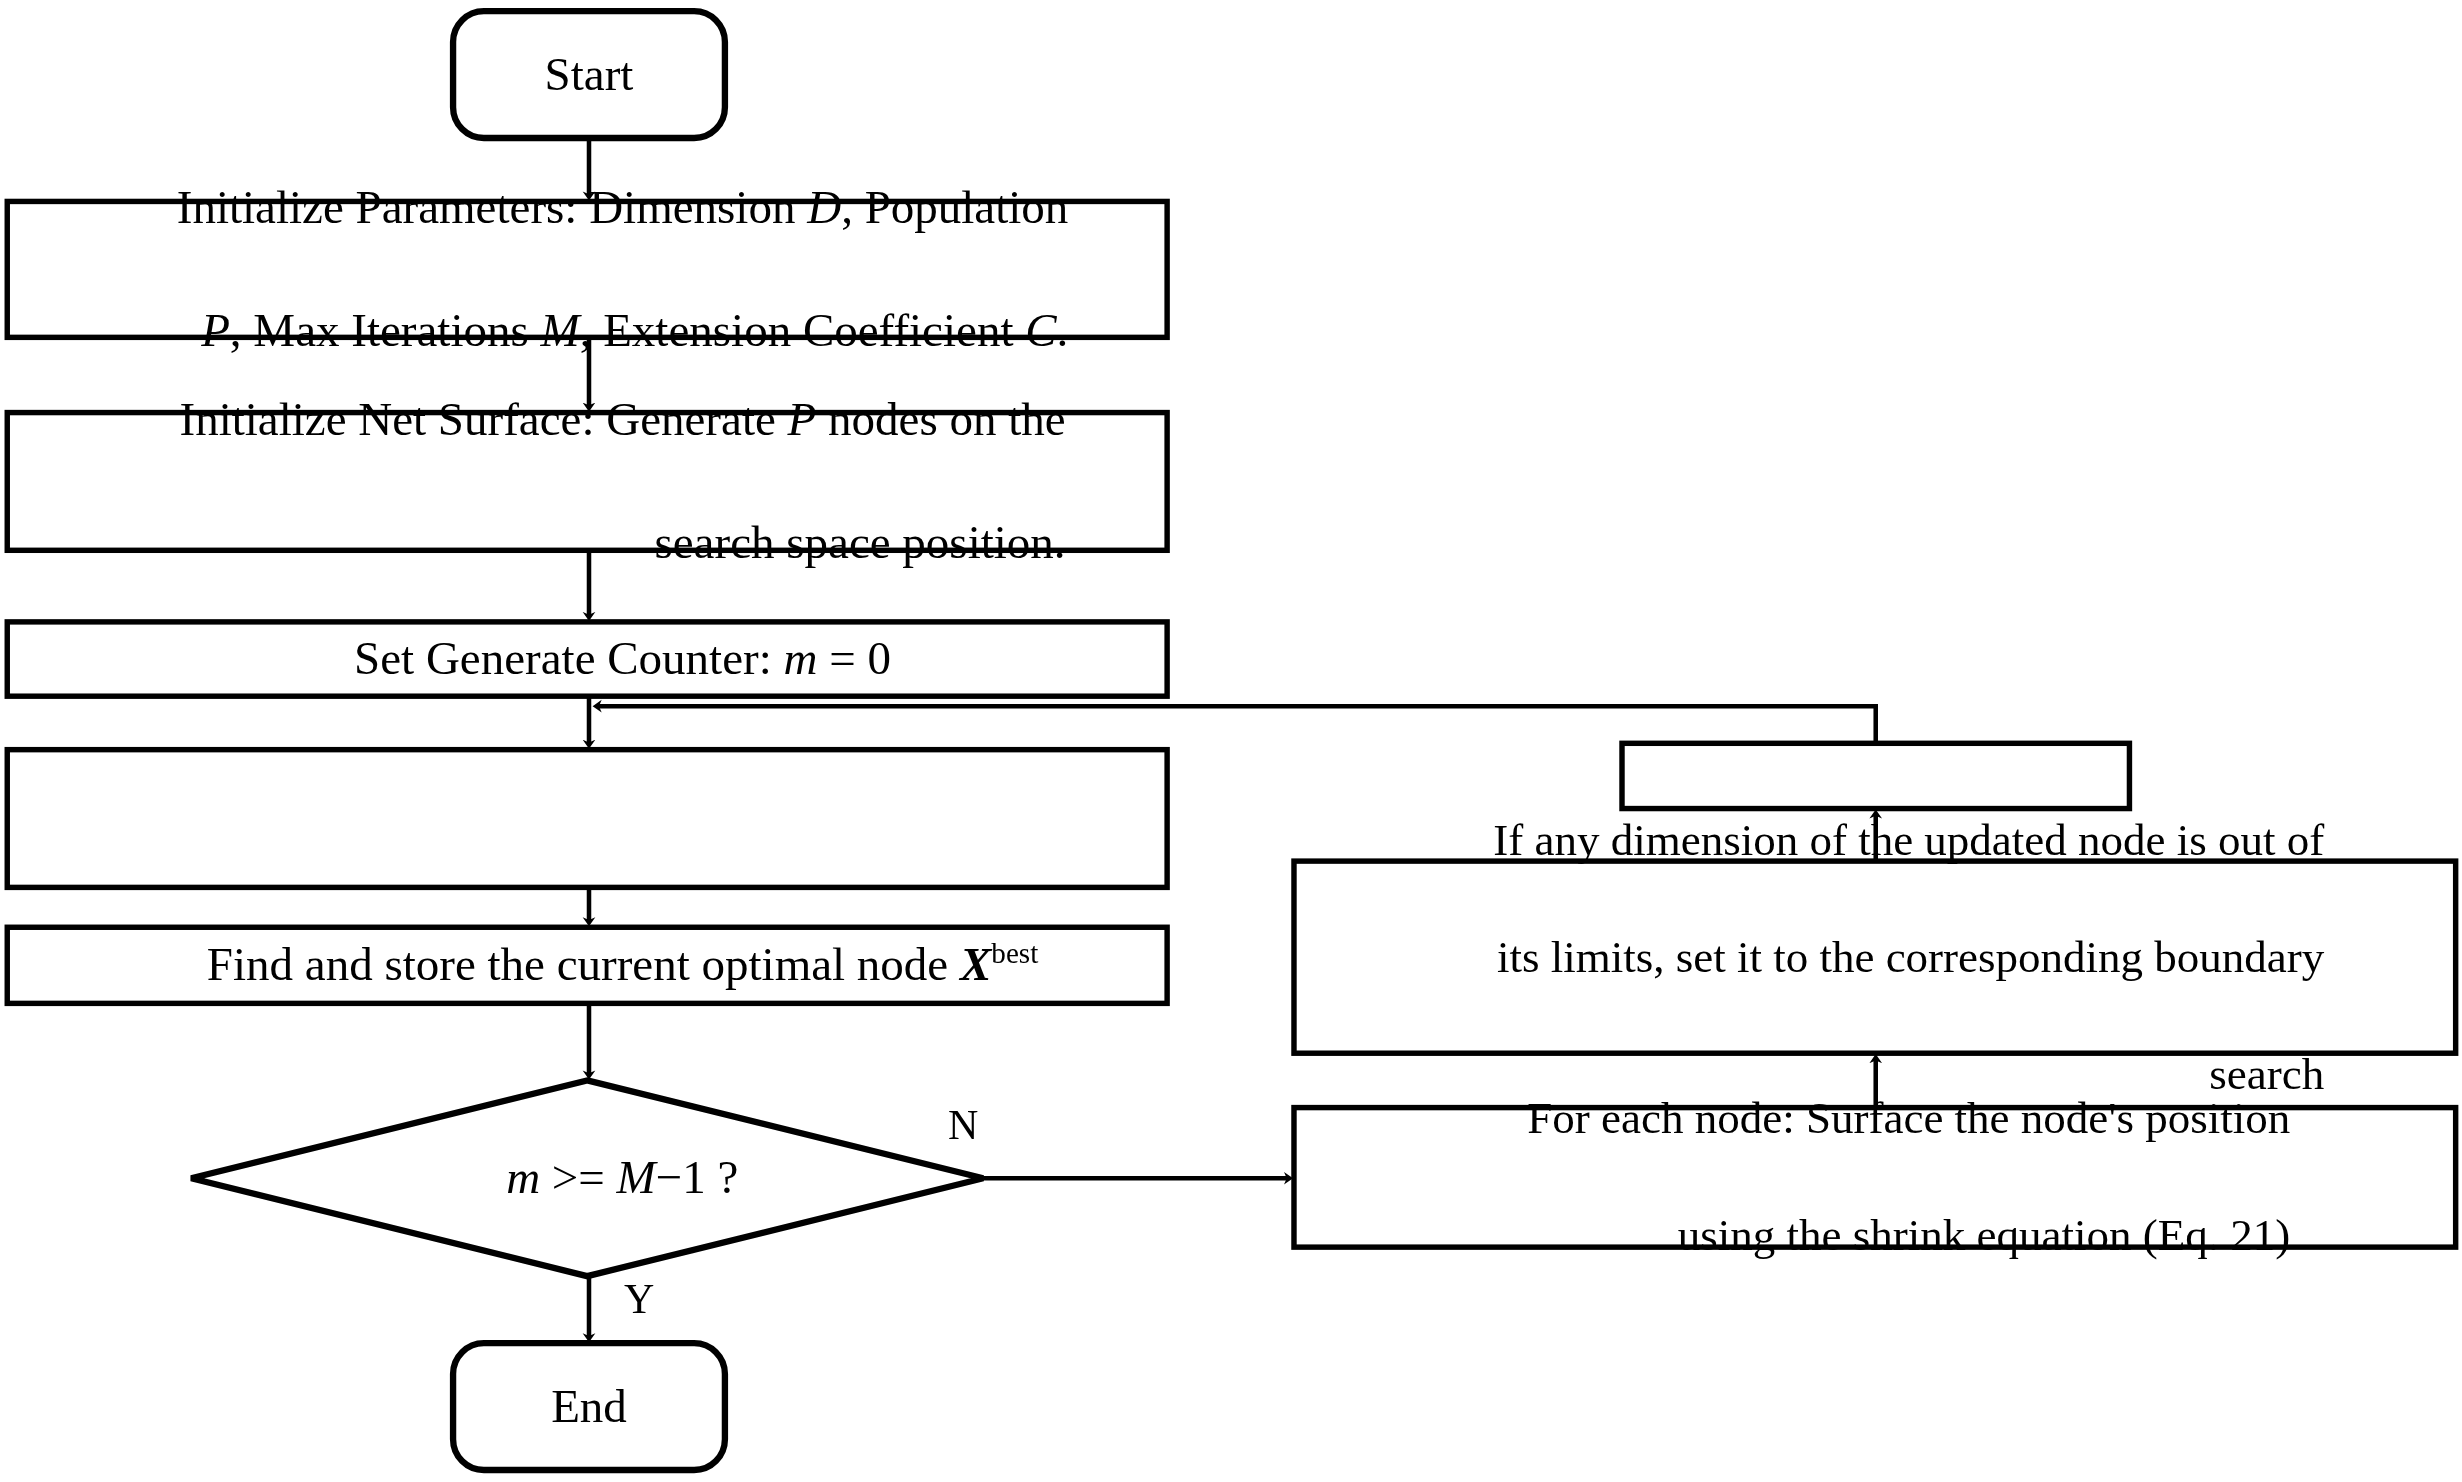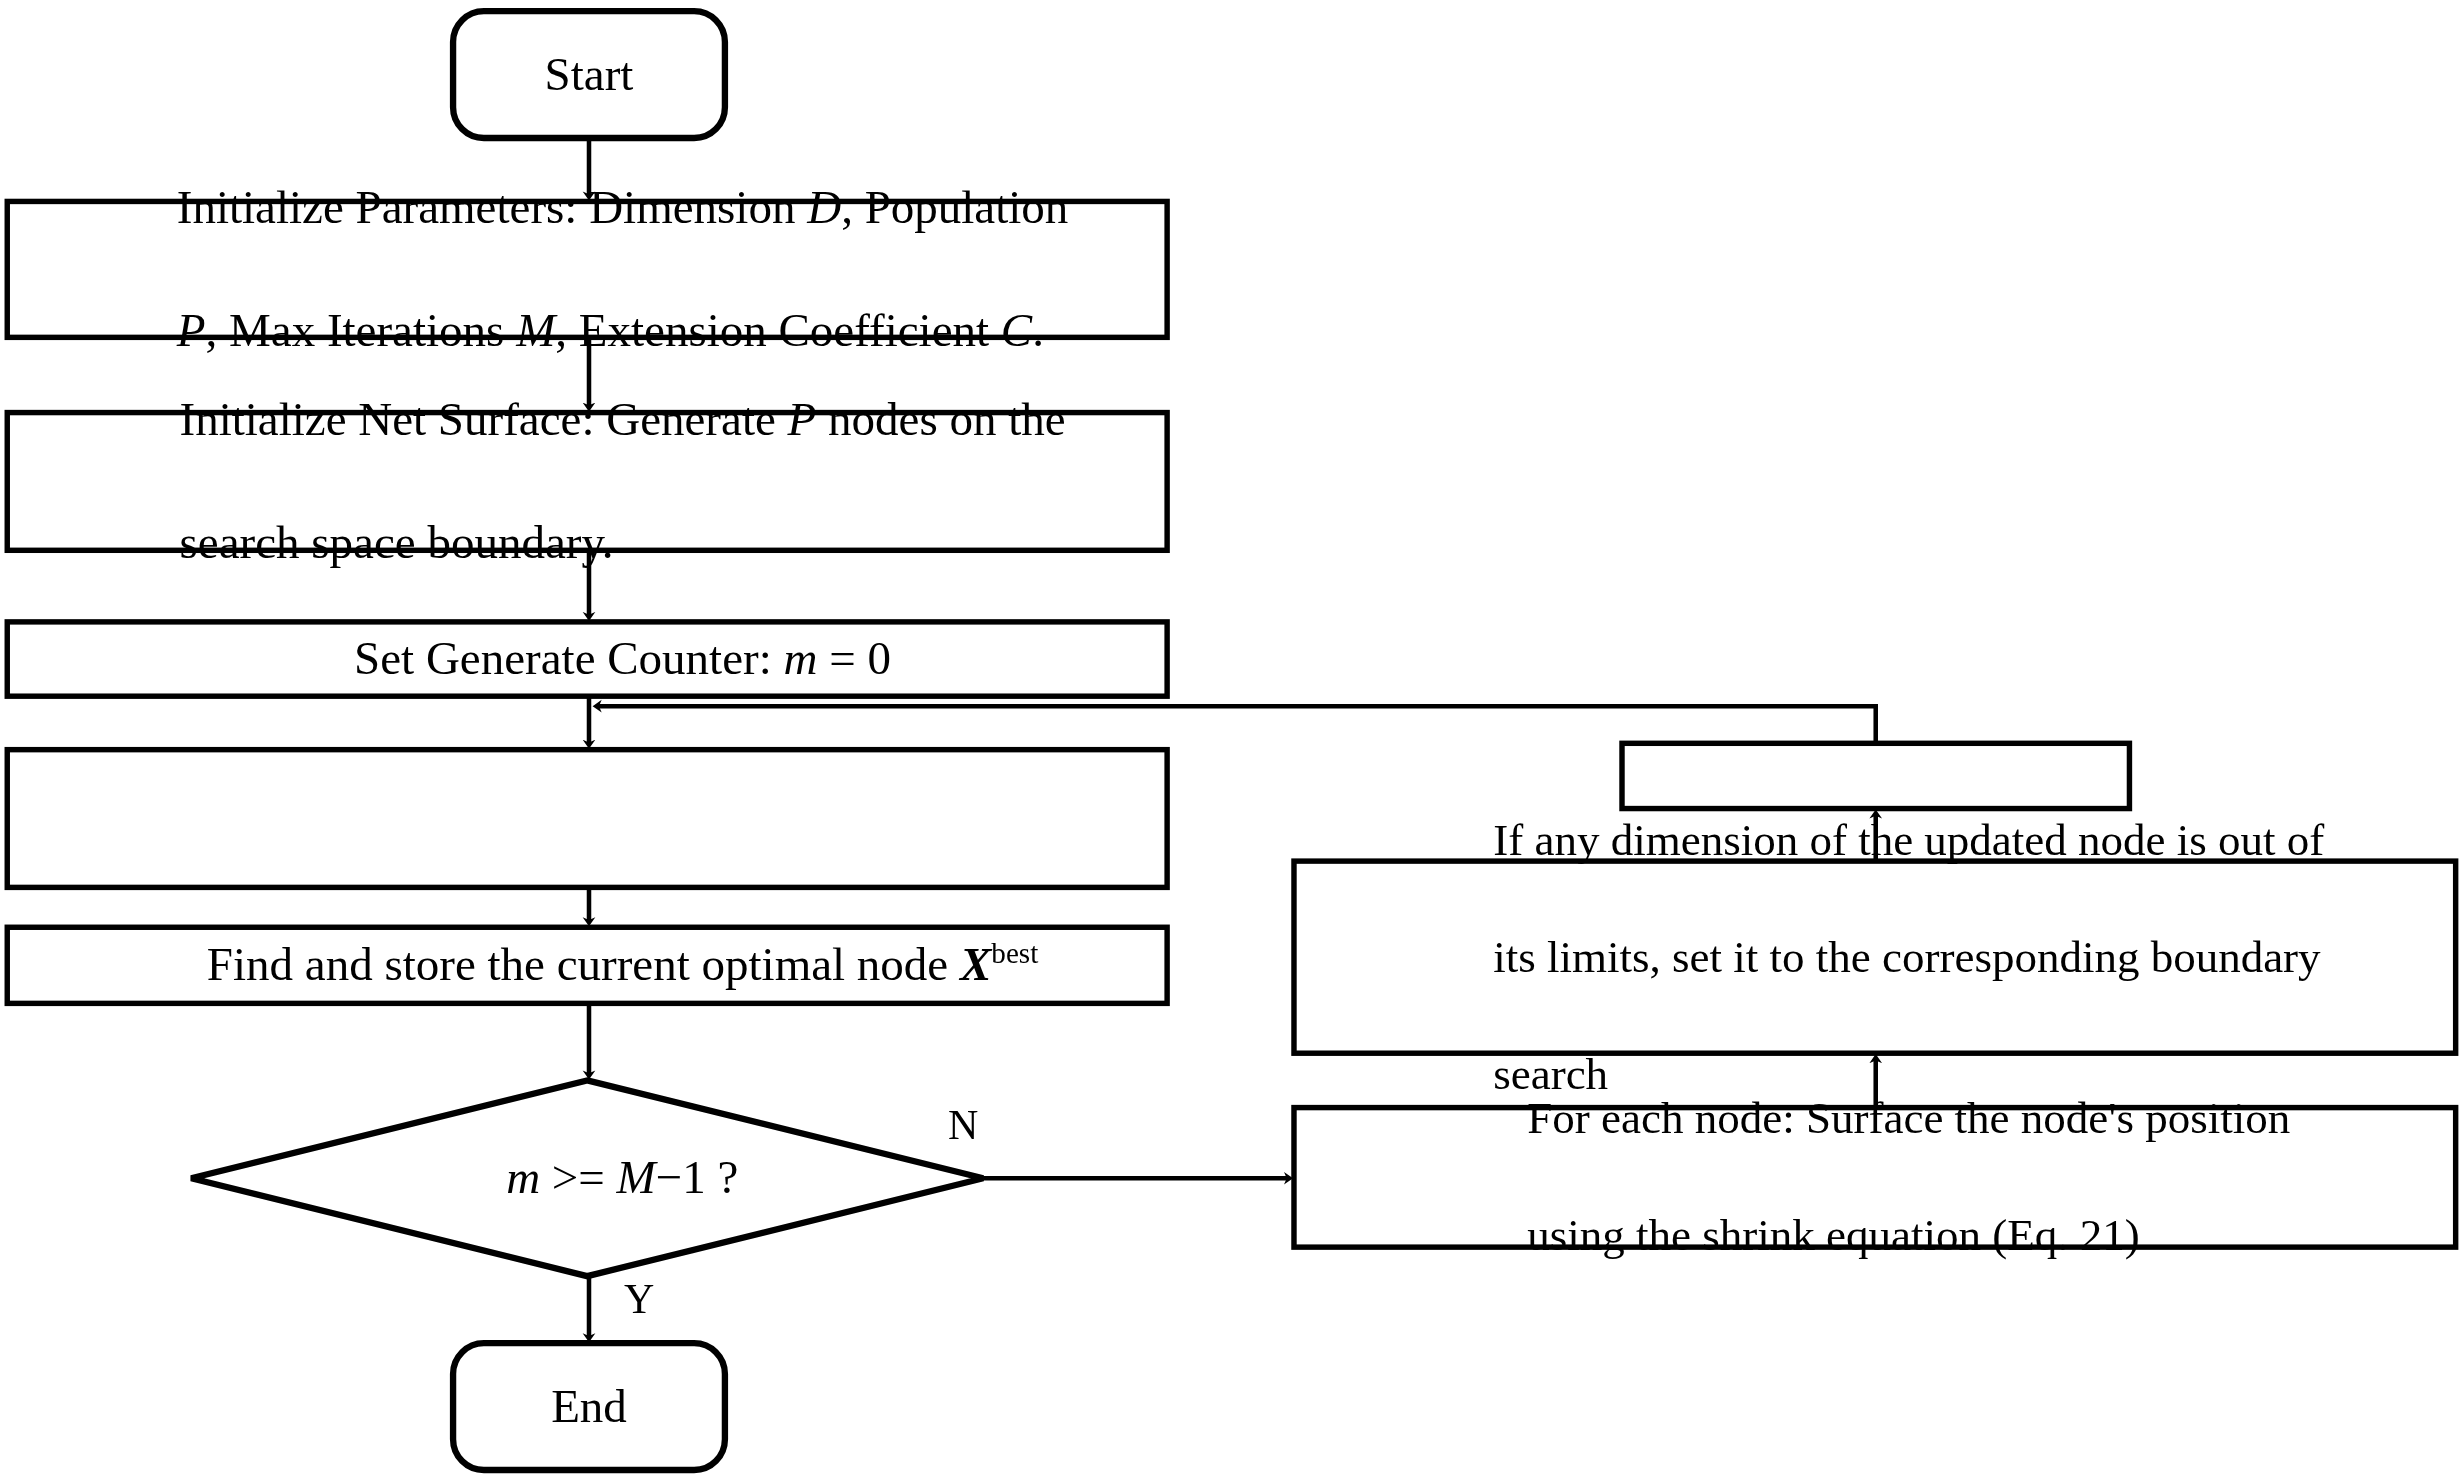--- a/index.html
+++ b/index.html
@@ -20,21 +20,21 @@
     left: 0;
     top: 0;
     width: 2462px;
     height: 1483px;
   }
   .node-text {
     position: absolute;
     display: flex;
     align-items: center;
     justify-content: center;
-    text-align: left;
+    text-align: right;
     color: #000000;
     font-family: "Liberation Serif", "DejaVu Serif", serif;
     line-height: 1.30;
     white-space: pre-wrap;
     pointer-events: none;
   }
   .edge-label {
     position: absolute;
     color: #000000;
     font-family: "Liberation Serif", "DejaVu Serif", serif;
@@ -113,21 +113,21 @@
   <div class="node-text" style="left:7.3px; top:201px; width:1160px; height:136px; font-size:47px;">
     <div>
       <span>Initialize Parameters: Dimension </span><span class="it">D</span><span>, Population</span><br>
       <span class="it">P</span><span>, Max Iterations </span><span class="it">M</span><span>, Extension Coefficient </span><span class="it">C</span><span>.</span>
     </div>
   </div>
 
   <div class="node-text" style="left:7.3px; top:412px; width:1160px; height:138px; font-size:47px;">
     <div>
       <span>Initialize Net Surface: Generate </span><span class="it">P</span><span> nodes on the</span><br>
-      <span>search space boundary.</span>
+      <span>search space position.</span>
     </div>
   </div>
 
   <div class="node-text" style="left:7.3px; top:622px; width:1160px; height:74px; font-size:47px;">
     <div>
       <span>Set Generate Counter: </span><span class="it">m</span><span> = 0</span>
     </div>
   </div>
 
 

